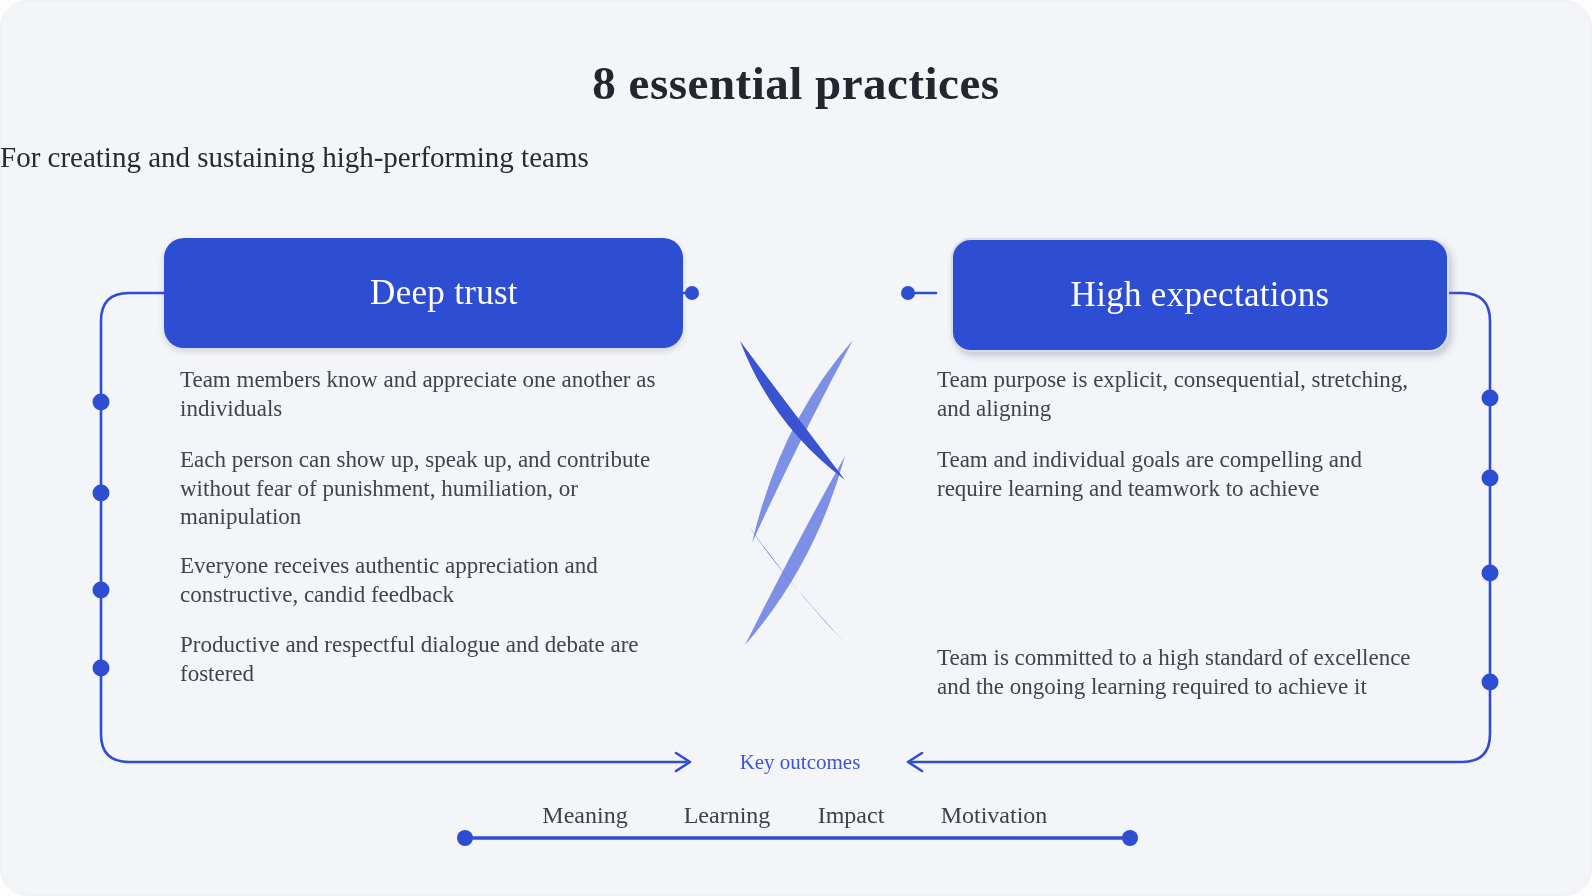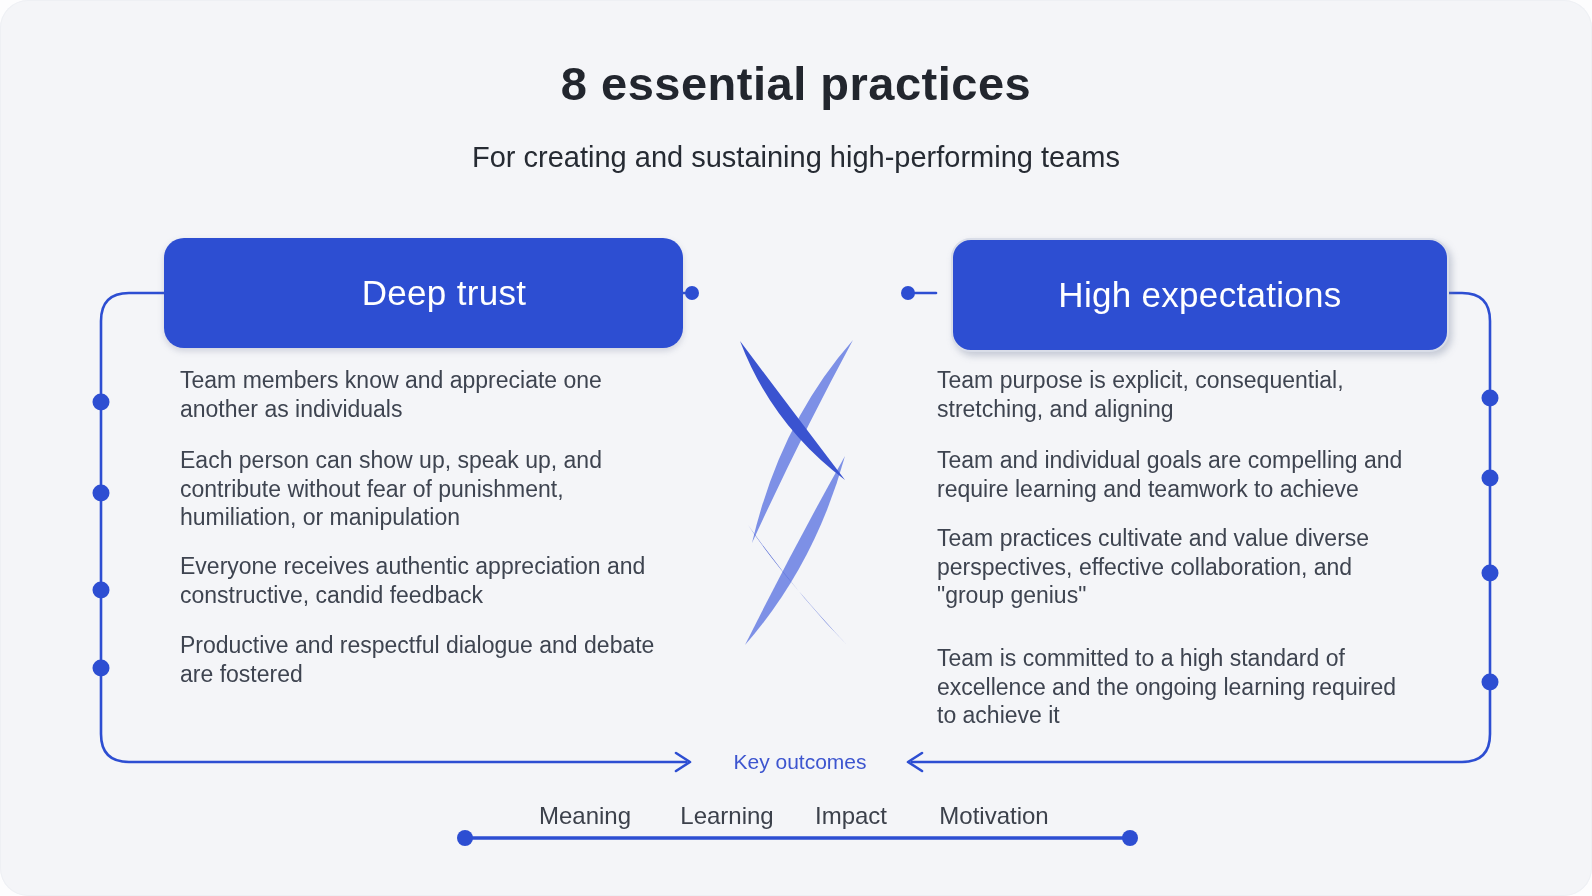--- a/index.html
+++ b/index.html
@@ -1,26 +1,26 @@
 <!DOCTYPE html>
 <html><head>
 <meta charset="utf-8">
 <style>
   html,body{margin:0;padding:0;background:#fdfdfe;font-family:"Liberation Sans",sans-serif;}
   .canvas{
     position:relative;width:1592px;height:896px;background:#f4f5f8;
     border-radius:28px;overflow:hidden;box-shadow:inset 0 0 0 1px #eef0f4;
   }
-  .abs{position:absolute;}
+  .abs{position:absolute;font-family:Liberation Serif, serif;}
   .page-title{
     left:0;top:56px;width:100%;text-align:center;
     font-size:47px;font-weight:700;color:#22262e;letter-spacing:.5px;
   }
   .page-subtitle{
-    left:0;top:141px;width:100%;text-align:center;
+    left:0;top:141px;width:100%;text-align:left;
     font-size:29px;font-weight:500;color:#262b33;
   }
   .heading-card{
     display:flex;align-items:center;justify-content:center;
     background:#2d4ed2;border-radius:20px;color:#ffffff;
     font-size:35px;font-weight:500;letter-spacing:.3px;
     box-shadow:0 3px 6px rgba(110,120,150,.28);
   }
   .heading-card.left{left:164px;top:238px;width:478px;height:110px;padding-left:41px;}
   .heading-card.right{
@@ -94,21 +94,20 @@
     <span>High expectations</span>
   </div>
 
   <div class="abs list-item l" style="top:366px">Team members know and appreciate one another as individuals</div>
   <div class="abs list-item l" style="top:446px">Each person can show up, speak up, and contribute without fear of punishment, humiliation, or manipulation</div>
   <div class="abs list-item l" style="top:552px">Everyone receives authentic appreciation and constructive, candid feedback</div>
   <div class="abs list-item l" style="top:631px">Productive and respectful dialogue and debate are fostered</div>
 
   <div class="abs list-item r" style="top:366px">Team purpose is explicit, consequential, stretching, and aligning</div>
   <div class="abs list-item r" style="top:446px">Team and individual goals are compelling and require learning and teamwork to achieve</div>
-  <div class="abs list-item r" style="top:524px">Team practices cultivate and value diverse perspectives, effective collaboration, and "group genius"</div>
   <div class="abs list-item r" style="top:644px">Team is committed to a high standard of excellence and the ongoing learning required to achieve it</div>
 
   <div class="abs key-outcomes-label">Key outcomes</div>
   <div class="abs outcome-label" style="left:585px">Meaning</div>
   <div class="abs outcome-label" style="left:727px">Learning</div>
   <div class="abs outcome-label" style="left:851px">Impact</div>
   <div class="abs outcome-label" style="left:994px">Motivation</div>
 
 </div>
 

